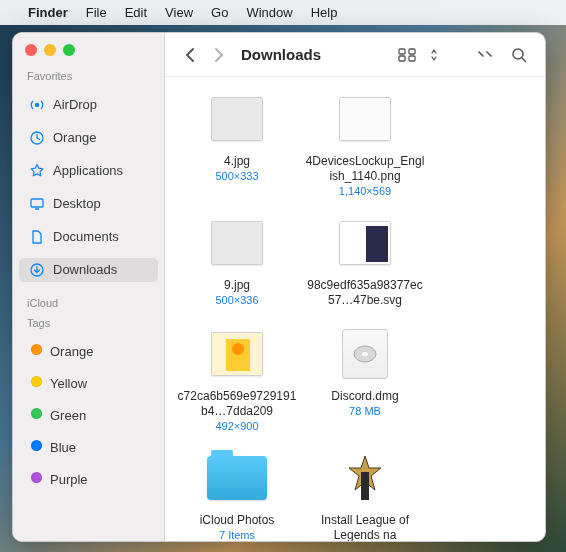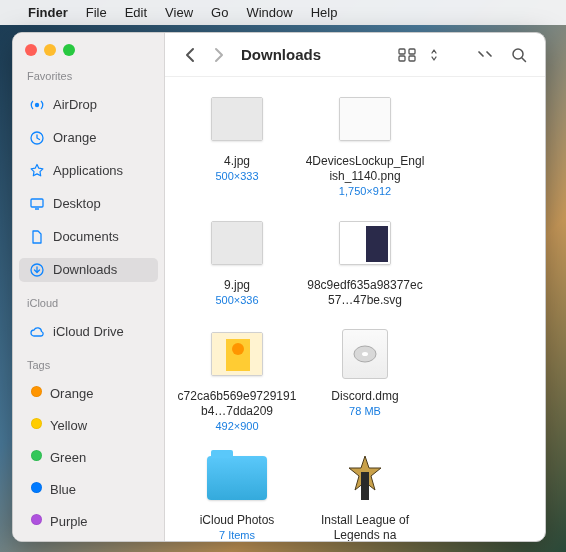--- a/index.html
+++ b/index.html
@@ -106,30 +106,20 @@
           <span class="side-icon">
             <svg width="16" height="16" viewBox="0 0 16 16">
               <circle cx="8" cy="8" r="6" stroke="currentColor" stroke-width="1.3" fill="none"></circle>
               <path d="M8 5 V10 M5.5 8 L8 10.5 L10.5 8" stroke="currentColor" stroke-width="1.3" fill="none" stroke-linecap="round" stroke-linejoin="round"></path>
             </svg>
           </span>
           <span>Downloads</span>
         </div>
       </div>
     <div class="side-sec">iCloud</div>
-    <div id="icloud-list">
-        <div class="side-item">
-          <span class="side-icon">
-            <svg width="16" height="16" viewBox="0 0 16 16">
-              <path d="M5 12 A3 3 0 0 1 5 6 A4 4 0 0 1 12.5 7.5 A2.3 2.3 0 0 1 12 12 Z" stroke="currentColor" stroke-width="1.3" fill="none"></path>
-            </svg>
-          </span>
-          <span>iCloud Drive</span>
-        </div>
-      </div>
     <div class="side-sec">Tags</div>
     <div id="tag-list">
         <div class="side-item">
           <span class="tag-dot" style="background: rgb(255, 149, 0);"></span>
           <span>Orange</span>
         </div>
         <div class="side-item">
           <span class="tag-dot" style="background: rgb(255, 204, 0);"></span>
           <span>Yellow</span>
         </div>
@@ -202,21 +192,21 @@
           </div>
           <div class="item">
             <div class="thumb">
               <div class="thumb-inner">
                 <svg width="52" height="44" viewBox="0 0 52 44">
                   <rect width="52" height="44" fill="#fafafa"></rect>
                 </svg>
               </div>
             </div>
             <div class="name">4DevicesLockup_English_1140.png</div>
-            <div class="meta">1,750×912</div>
+            <div class="meta">1,140×569</div>
           </div>
           <div class="item">
             <div class="thumb">
               <div class="thumb-inner">
                 <svg width="52" height="44" viewBox="0 0 52 44">
                   <rect width="52" height="44" fill="#e8e8e8"></rect>
                 </svg>
               </div>
             </div>
             <div class="name">9.jpg</div>

